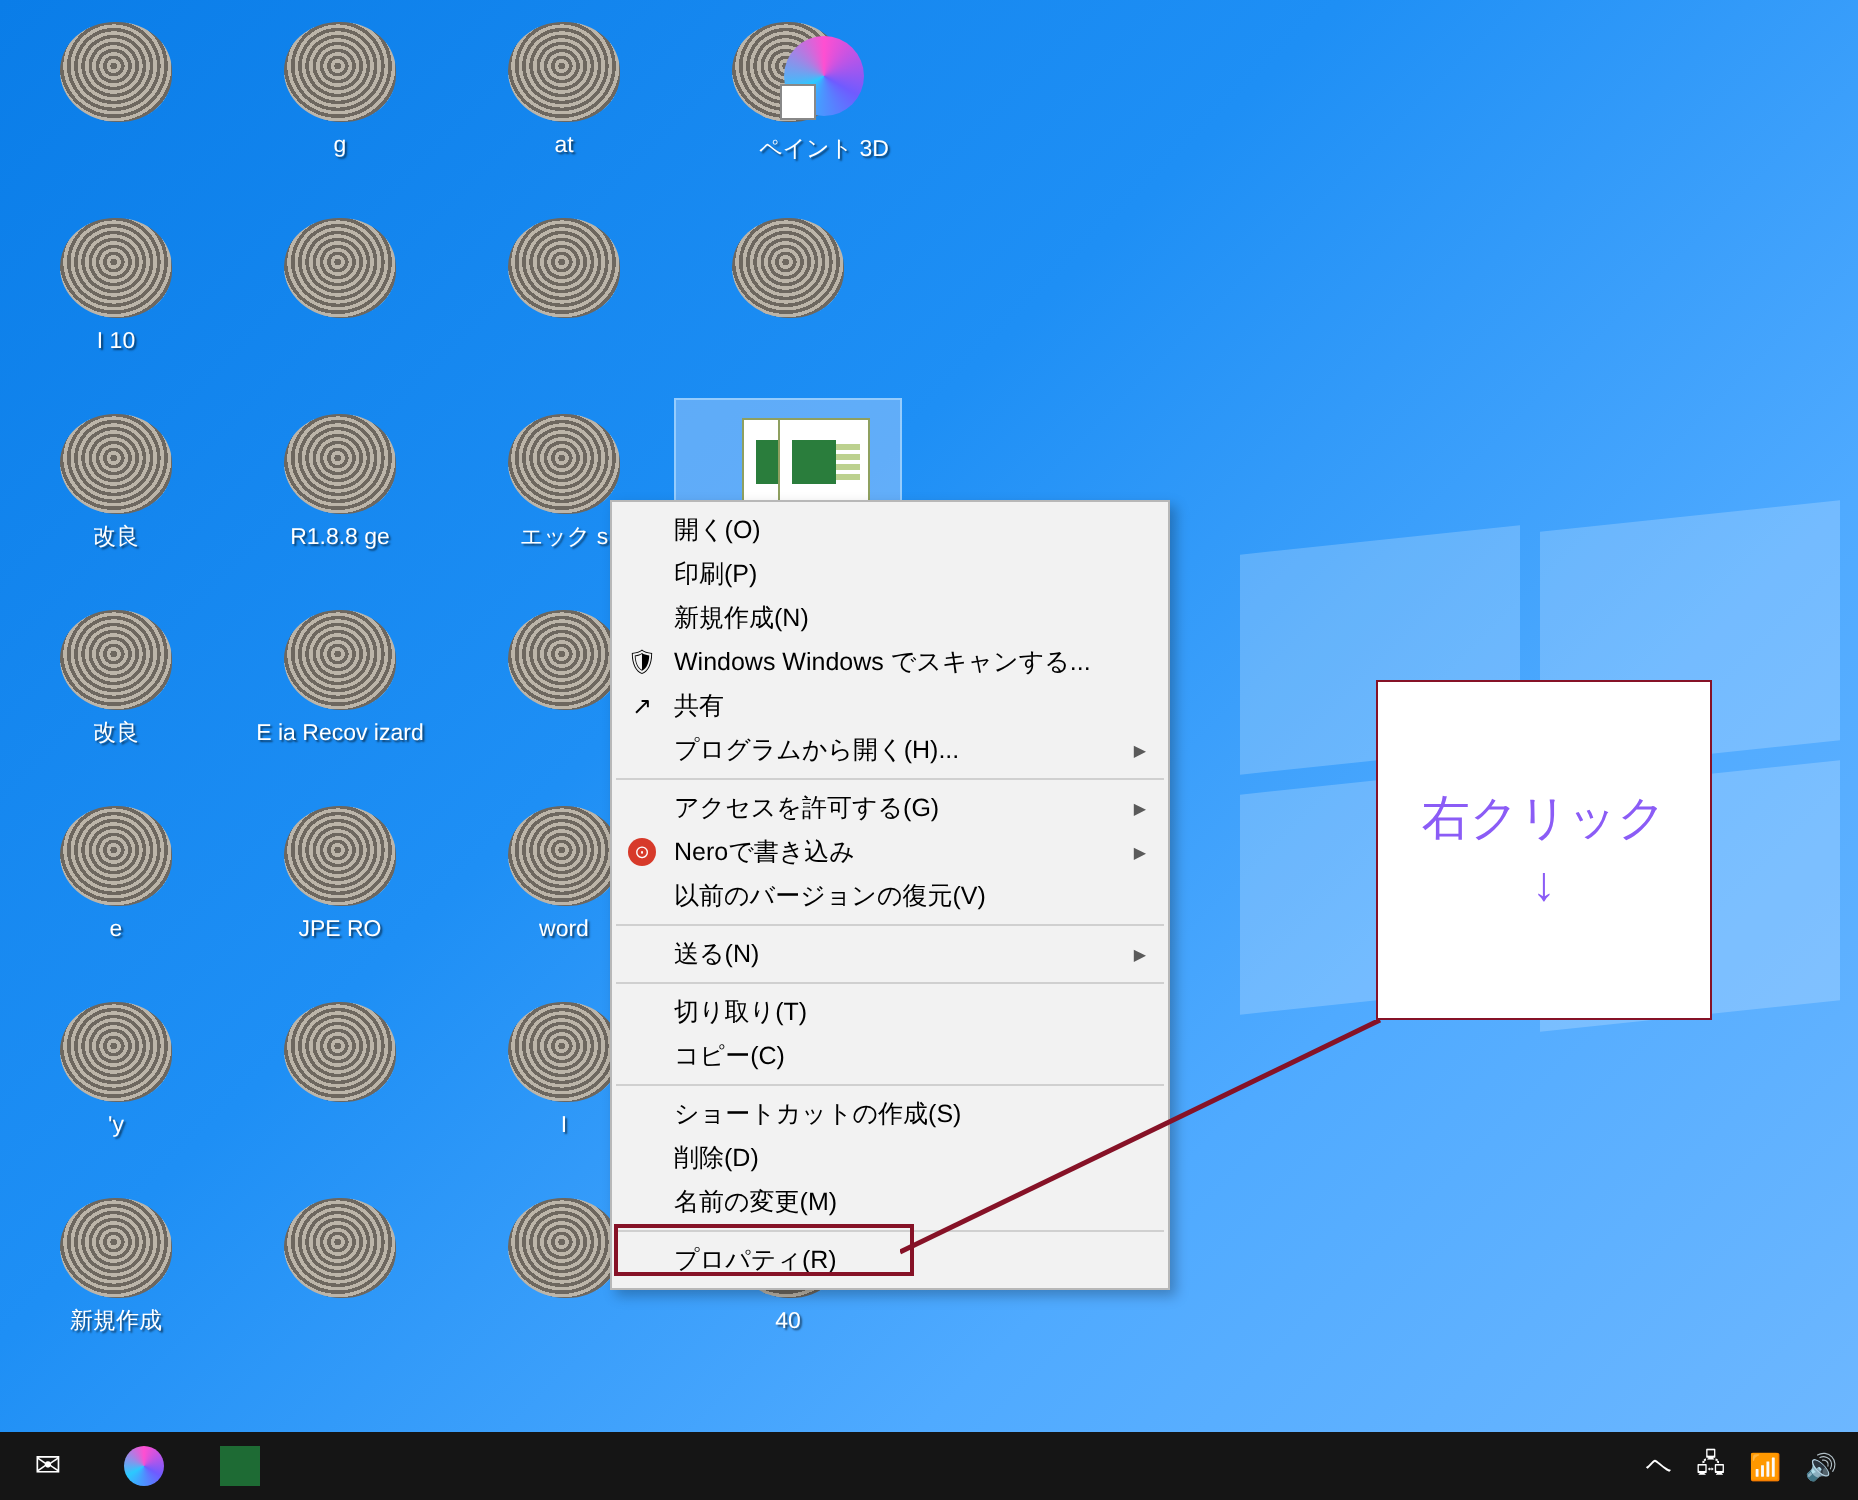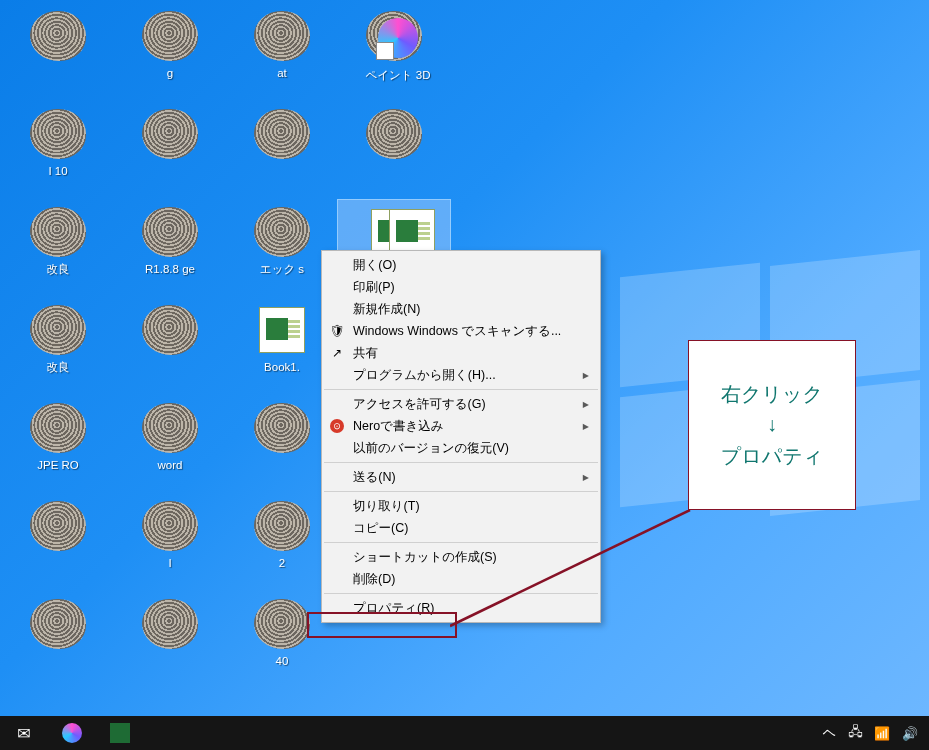--- a/index.html
+++ b/index.html
@@ -111,35 +111,34 @@
   line-height: 1.25;
   text-shadow: 1px 1px 1px rgba(0,0,0,0.55);
   max-width: 104px;
   word-break: break-all;
   text-align: center;
 }
 .desktop-icon.selected .icon-label { color: #fff; }
 
 .paint3d-wrap {
   position: absolute;
-  left: 348px;
+  left: 362px;
   top: 6px;
   width: 100px;
   text-align: center;
 }
 .context-menu {
   position: absolute;
   left: 305px;
   top: 250px;
   width: 280px;
   background: #f2f2f2;
   border: 1px solid #b8b8b8;
   box-shadow: 3px 3px 6px rgba(0,0,0,0.25);
   padding: 3px 1px;
-  margin-left: 16px;
 }
 .menu-item {
   display: flex;
   align-items: center;
   height: 22px;
   padding: 0 14px 0 30px;
   position: relative;
   font-size: 12.5px;
   color: #000;
 }
@@ -182,22 +181,22 @@
   height: 170px;
   background: #fff;
   border: 1px solid #861227;
   display: flex;
   flex-direction: column;
   align-items: center;
   justify-content: center;
   gap: 6px;
 }
 .annotation-box div {
-  font-size: 20px;
-  color: #0f766e;
+  font-size: 24px;
+  color: #8b5cf6;
   font-family: Liberation Mono, monospace;
 }
 .pointer-line {
   position: absolute;
   left: 450px;
   top: 510px;
   width: 258px;
   height: 120px;
   pointer-events: none;
 }
@@ -321,20 +320,26 @@
     <div class="desktop-icon">
       <div class="thumb">
         <div class="fingerprint"></div>
       </div>
       <div class="icon-label">改良</div>
     </div>
     <div class="desktop-icon">
       <div class="thumb">
         <div class="fingerprint"></div>
       </div>
+      <div class="icon-label">E  ia Recov  izard</div>
+    </div>
+    <div class="desktop-icon">
+      <div class="thumb">
+        <div class="fingerprint"></div>
+      </div>
       <div class="icon-label"></div>
     </div>
     <div class="desktop-icon">
       <div class="thumb">
         <div class="excel-icon"></div>
       </div>
       <div class="icon-label">Book1.</div>
     </div>
     <div class="desktop-icon">
       <div class="thumb">
@@ -469,32 +474,34 @@
     <div class="menu-item">
       <span>コピー(C)</span>
     </div>
     <div class="menu-sep"></div>
     <div class="menu-item">
       <span>ショートカットの作成(S)</span>
     </div>
     <div class="menu-item">
       <span>削除(D)</span>
     </div>
+    <div class="menu-item">
+      <span>名前の変更(M)</span>
+    </div>
     <div class="menu-sep"></div>
     <div class="menu-item">
       <span>プロパティ(R)</span>
     </div>
   </div>
 
 <div class="properties-highlight"></div>
 
 <div class="annotation-box">
   <div>右クリック</div>
   <div>↓</div>
-  <div>プロパティ</div>
 </div>
 
 <svg class="pointer-line">
   <line x1="0" y1="116" x2="240" y2="0" stroke="#861227" stroke-width="2.5"></line>
 </svg>
 
 <div class="taskbar">
   <div class="taskbar-left">
     <div class="tb-btn">✉</div>
     <div class="tb-btn">

